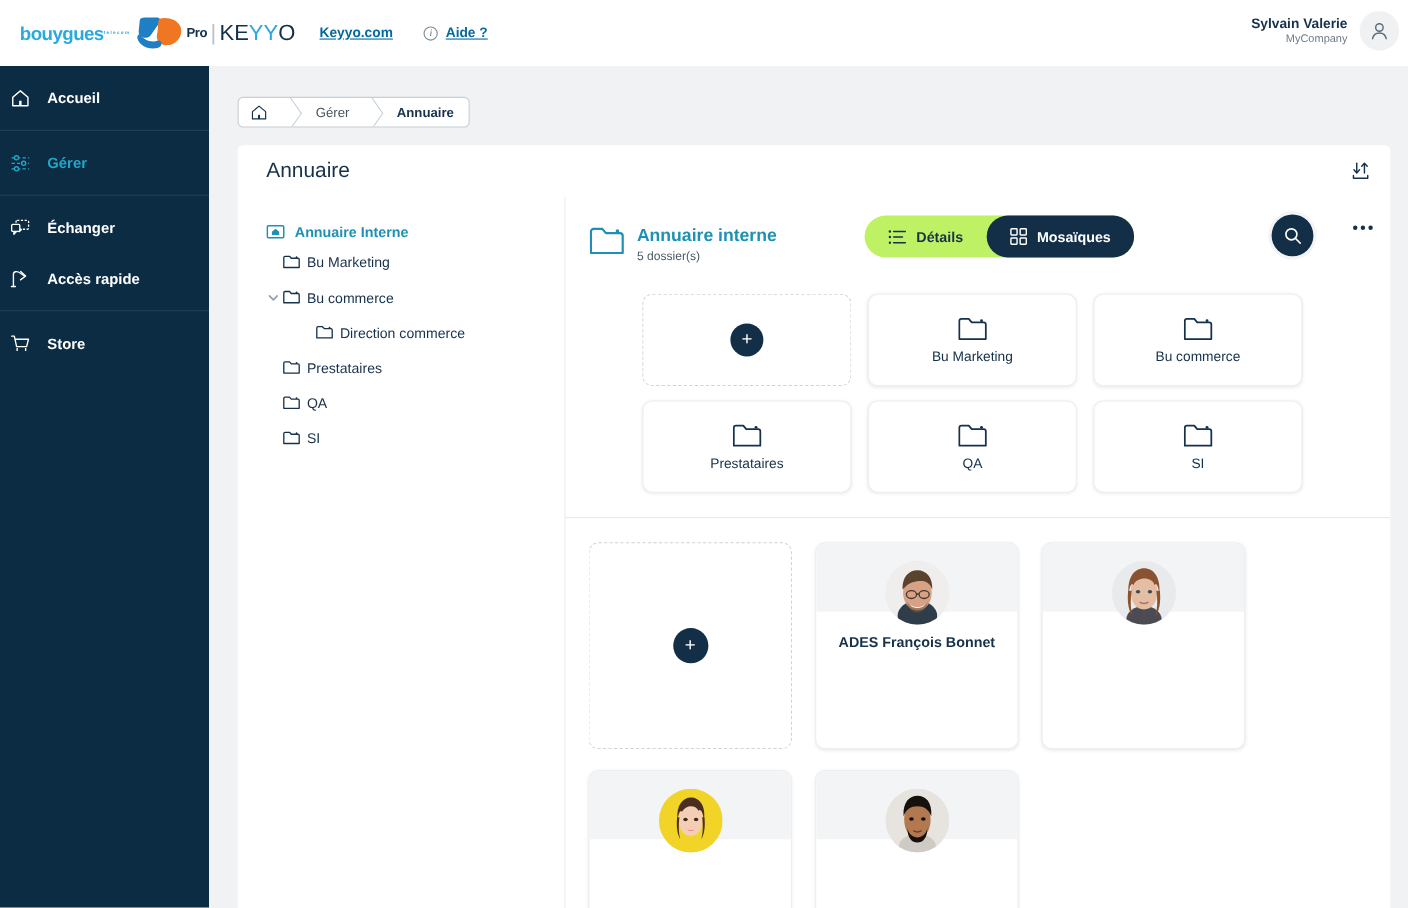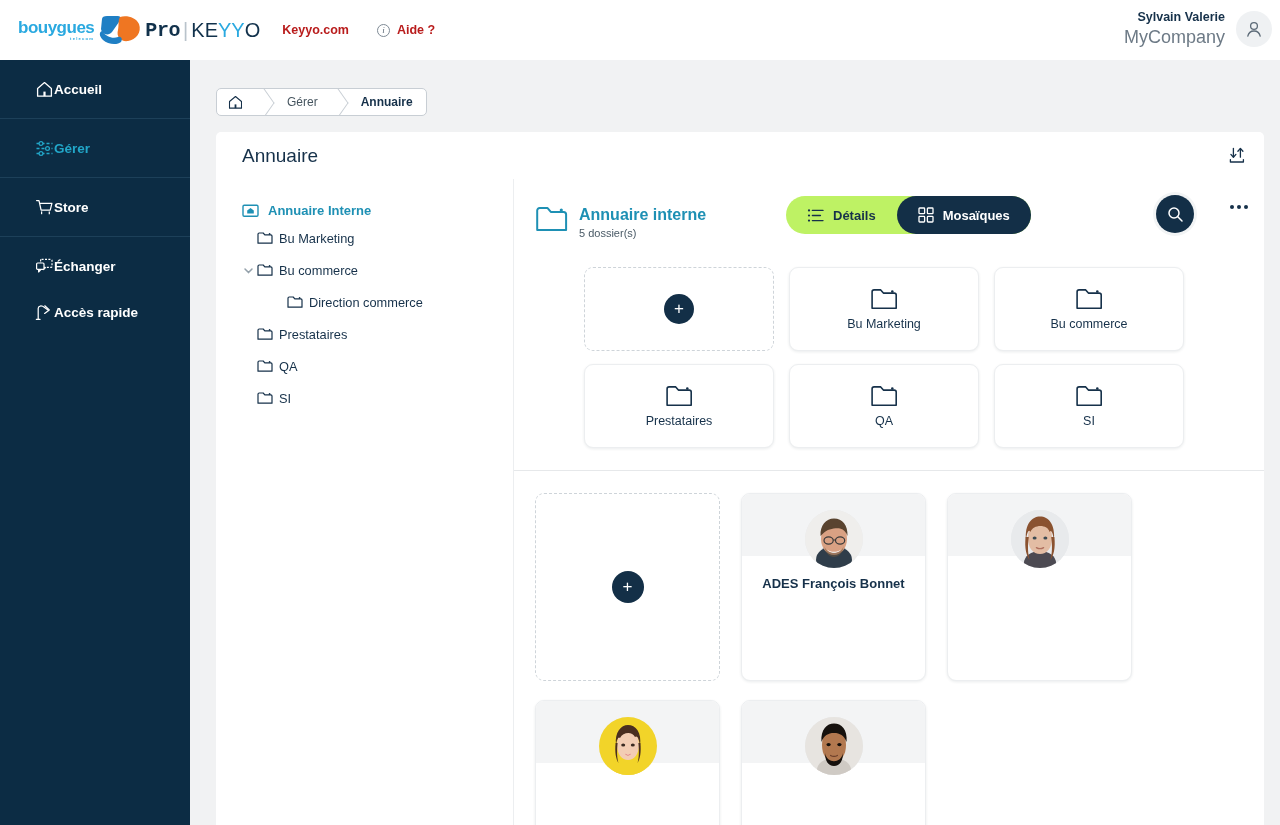--- a/index.html
+++ b/index.html
@@ -16,37 +16,37 @@
     position: absolute; top: 0; left: 0;
     width: 1280px; height: 60px;
     background: #ffffff;
     display: flex; align-items: center;
     z-index: 20;
   }
   .logo-wrap { display: flex; align-items: center; margin-left: 18px; }
   .logo-bouygues {
     font-size: 17px; font-weight: bold; color: #2aa9e0;
     letter-spacing: -0.5px; line-height: 1;
-    display: flex; flex-direction: column;
+    display: flex; flex-direction: row; align-items: center;
   }
   .logo-bouygues .sub {
     font-size: 4.2px; letter-spacing: 1.2px; color: #2aa9e0;
     margin-top: 1px; text-align: right;
   }
   .logo-mark { margin: 0 3px 0 4px; }
   .logo-pro {
-    font-size: 20px; font-weight: bold; color: #11314b; letter-spacing: -0.4px; font-family: Liberation Mono, monospace;
+    font-size: 12px; font-weight: bold; color: #11314b; letter-spacing: -0.4px;
   }
   .logo-div { color: #b9c3cb; font-weight: 300; font-size: 20px; margin: 0 3px; }
   .logo-keyyo { font-size: 20px; font-weight: normal; color: #11314b; letter-spacing: 0px; }
   .logo-keyyo .y1 { color: #2aa9e0; }
 
   .top-link {
     margin-left: 22px; font-size: 12.5px; font-weight: bold;
-    color: #b91c1c; cursor: pointer;
+    color: #0369a1; text-decoration: underline; cursor: pointer;
   }
   .aide-group { display: flex; align-items: center; margin-left: 28px; gap: 7px; }
   .info-circle {
     width: 13px; height: 13px; border-radius: 50%;
     border: 1px solid #7e8a95; color: #5d6b78;
     font-size: 9px; font-style: italic; font-family: "Liberation Serif", serif;
     display: flex; align-items: center; justify-content: center;
   }
 
   .search-box {
@@ -61,37 +61,37 @@
     font-size: 12.5px; color: #16314a; width: 140px;
   }
   .search-box input::placeholder { color: #8d99a4; }
 
   .user-block {
     position: absolute; right: 8px; top: 10px;
     display: flex; align-items: center; gap: 11px;
   }
   .user-names { text-align: right; line-height: 1.25; }
   .user-name { font-size: 12.5px; font-weight: bold; color: #16314a; }
-  .user-company { font-size: 18px; color: #6d7a86; }
+  .user-company { font-size: 10px; color: #6d7a86; }
   .avatar-btn {
     width: 36px; height: 36px; border-radius: 50%;
     background: #eff1f3; display: flex; align-items: center; justify-content: center;
   }
 
   
   .leftnav {
     position: absolute; top: 60px; left: 0;
     width: 190px; height: 765px;
     background: #0c2c44;
   }
   .nav-group { border-bottom: 1px solid #1d4059; padding: 6px 0; }
   .nav-group:last-child { border-bottom: none; }
   .nav-item {
-    display: flex; align-items: center; 
-    height: 46px; padding-left: 34px; cursor: pointer;
+    display: flex; align-items: center; gap: 15px;
+    height: 46px; padding-left: 8px; cursor: pointer;
     color: #ffffff; font-size: 13.5px; font-weight: bold;
   }
   .nav-item.active { color: #22a7c9; }
   .nav-ico { width: 20px; display: flex; align-items: center; justify-content: center; }
 
   
   .content { position: absolute; top: 60px; left: 190px; width: 1090px; height: 765px; }
 
   .breadcrumb {
     position: absolute; left: 26px; top: 28px;
@@ -310,50 +310,50 @@
           </svg>
       </span>
       <span>Gérer</span>
     </div>
   </div>
 
   <div class="nav-group">
     <div class="nav-item">
       <span class="nav-ico">
         <svg width="19" height="19" viewBox="0 0 19 19">
-            <path d="M1.6 2.6 L4 2.6 L6.1 12.1 L15.2 12.1 L16.9 5.4 L5 5.4" fill="none" stroke="#fff" stroke-width="1.25" stroke-linejoin="round" stroke-linecap="round"></path>
-            <line x1="6.6" y1="13.4" x2="6.6" y2="16.2" stroke="#fff" stroke-width="1.25"></line>
-            <line x1="14.3" y1="13.4" x2="14.3" y2="16.2" stroke="#fff" stroke-width="1.25"></line>
-          </svg>
-      </span>
-      <span>Store</span>
-    </div>
-  </div>
-
-  <div class="nav-group">
-    <div class="nav-item">
-      <span class="nav-ico">
-        <svg width="19" height="19" viewBox="0 0 19 19">
             <rect x="5.6" y="2.4" width="11.4" height="8" rx="1" fill="none" stroke="#fff" stroke-width="1.2" stroke-dasharray="2 1.4"></rect>
             <path d="M8.4 10.4 L8.4 12.6 L10.8 10.4" fill="none" stroke="#fff" stroke-width="1.2" stroke-linejoin="round"></path>
             <rect x="1.6" y="6" width="7.4" height="6.4" rx="1" fill="#0c2c44" stroke="#fff" stroke-width="1.2"></rect>
             <path d="M3.6 12.4 L3.6 15 L6 12.4" fill="none" stroke="#fff" stroke-width="1.2" stroke-linejoin="round"></path>
           </svg>
       </span>
       <span>Échanger</span>
     </div>
     <div class="nav-item">
       <span class="nav-ico">
         <svg width="19" height="19" viewBox="0 0 19 19">
             <path d="M3.2 16.4 L3.2 5.4 C3.2 2.6 6.6 2.2 9.6 4.4 L13.4 7.2" fill="none" stroke="#fff" stroke-width="1.25" stroke-linecap="round"></path>
             <path d="M9.8 2.8 L14.3 6.9 L9.6 10.4" fill="none" stroke="#fff" stroke-width="1.25" stroke-linejoin="round" stroke-linecap="round"></path>
             <line x1="1.4" y1="16.4" x2="5" y2="16.4" stroke="#fff" stroke-width="1.25" stroke-linecap="round"></line>
           </svg>
       </span>
       <span>Accès rapide</span>
+    </div>
+  </div>
+
+  <div class="nav-group">
+    <div class="nav-item">
+      <span class="nav-ico">
+        <svg width="19" height="19" viewBox="0 0 19 19">
+            <path d="M1.6 2.6 L4 2.6 L6.1 12.1 L15.2 12.1 L16.9 5.4 L5 5.4" fill="none" stroke="#fff" stroke-width="1.25" stroke-linejoin="round" stroke-linecap="round"></path>
+            <line x1="6.6" y1="13.4" x2="6.6" y2="16.2" stroke="#fff" stroke-width="1.25"></line>
+            <line x1="14.3" y1="13.4" x2="14.3" y2="16.2" stroke="#fff" stroke-width="1.25"></line>
+          </svg>
+      </span>
+      <span>Store</span>
     </div>
   </div>
 </div>
 
 <div class="content">
 
   <div class="breadcrumb">
     <div class="bc-seg">
       <span>
         <svg width="17" height="17" viewBox="0 0 19 19">

